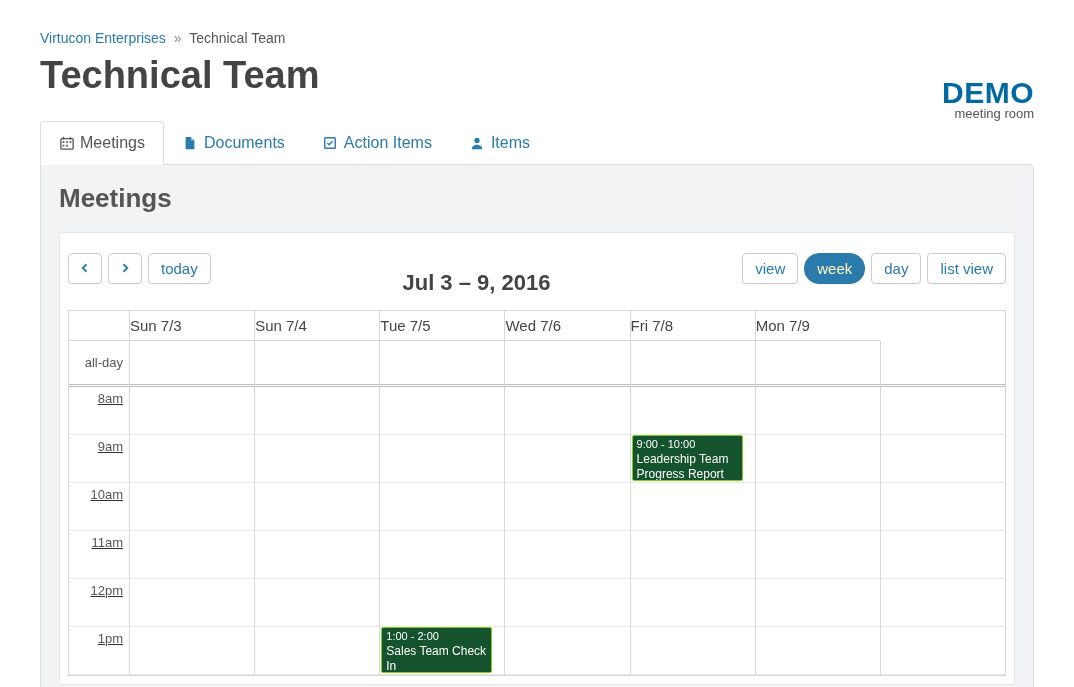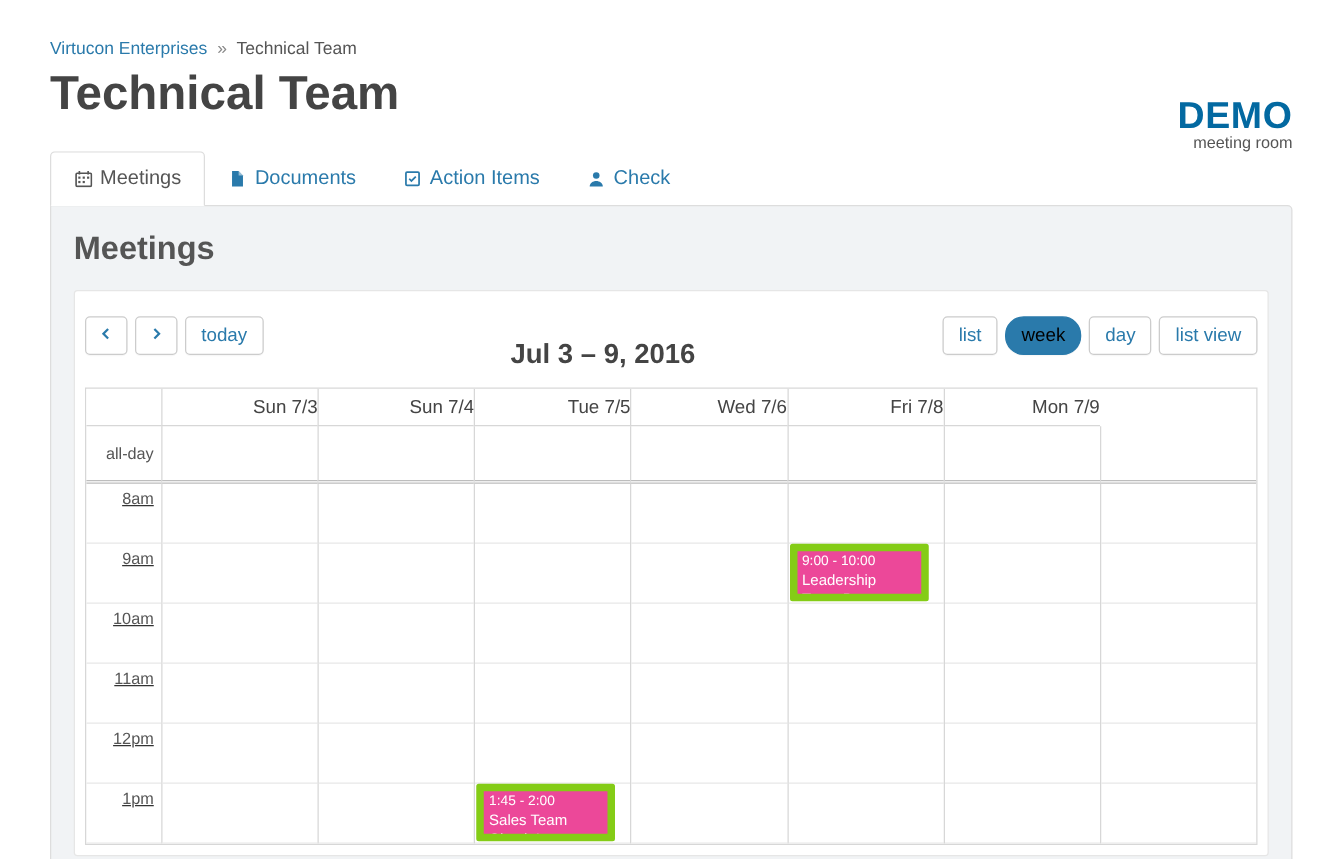--- a/index.html
+++ b/index.html
@@ -114,42 +114,42 @@
   border-radius: 4px;
   padding: 6px 12px;
   font-size: 15px;
   color: #2a7aab;
   cursor: pointer;
   box-shadow: 0 1px 0 rgba(0,0,0,0.03);
 }
 .btn.icon-only { padding: 6px 10px; }
 .btn.active {
   background: #2a7aab;
-  color: #000000;
+  color: #fef9c3;
   border-color: #2a7aab;
   border-radius: 15px;
 }
 .cal-title {
   font-size: 22px;
   font-weight: 600;
   color: #444;
   margin-top: 29px;
 }
 .cal-grid {
   border: 1px solid #d7d7d7;
   overflow: hidden;
 }
 .cal-head-row {
   display: grid;
   grid-template-columns: 60px repeat(7, 1fr);
 }
 .cal-head-cell {
   border-left: 1px solid #d7d7d7;
   border-bottom: 1px solid #d7d7d7;
-  text-align: right;
+  text-align: left;
   font-size: 15px;
   color: #444;
   padding: 6px 0;
   background: #fff;
 }
 .cal-head-cell:first-child { border-left: none; }
 .allday-row {
   display: grid;
   grid-template-columns: 60px repeat(7, 1fr);
 }
@@ -185,27 +185,27 @@
   border-left: 1px solid #d7d7d7;
   position: relative;
 }
 .day-col .hour {
   height: 48px;
   border-bottom: 1px solid #e8e8e8;
 }
 .event {
   position: absolute;
   left: 1px; right: 12px;
-  background: #ec4899;
+  background: #14532d;
   color: #fff;
   font-size: 12px;
   padding: 2px 4px;
   border-radius: 2px;
   cursor: pointer;
-  border: 6px solid #84cc16;
+  border: 1px solid #84cc16;
   line-height: 1.25;
   overflow: hidden;
 }
 .event .time { font-size: 11px; display: block; }
 </style>
 </head>
 <body>
 
 <div class="header-row">
   <div>
@@ -256,21 +256,21 @@
     </span>
     <span>Action Items</span>
   </div>
   <div class="tab">
     <span class="icon">
       <svg viewBox="0 0 16 16" width="14" height="14" fill="currentColor">
           <circle cx="8" cy="5" r="3"></circle>
           <path d="M2 15c0-3 3-5 6-5s6 2 6 5"></path>
         </svg>
     </span>
-    <span>Check</span>
+    <span>Items</span>
   </div>
 </div>
 
 <div class="panel">
   <div class="panel-title">Meetings</div>
 
   <div class="calendar">
     <div class="cal-toolbar">
       <div class="btn-group">
         <button class="btn icon-only" aria-label="previous">
@@ -280,21 +280,21 @@
         </button>
         <button class="btn icon-only" aria-label="next">
           <svg viewBox="0 0 16 16" width="12" height="12" fill="none" stroke="#2a7aab" stroke-width="2.4">
               <path d="M6 3l5 5-5 5"></path>
             </svg>
         </button>
         <button class="btn">today</button>
       </div>
       <div class="cal-title">Jul 3 – 9, 2016</div>
       <div class="btn-group">
-        <button class="btn">list</button>
+        <button class="btn">view</button>
         <button class="btn active">week</button>
         <button class="btn">day</button>
         <button class="btn">list view</button>
       </div>
     </div>
 
     <div class="cal-grid">
       <div class="cal-head-row">
         <div class="cal-head-cell"></div>
         <div class="cal-head-cell">Sun 7/3</div>
@@ -339,21 +339,21 @@
             <div class="hour"></div>
             <div class="hour"></div>
           </div>
         <div class="day-col" id="day-2">
             <div class="hour"></div>
             <div class="hour"></div>
             <div class="hour"></div>
             <div class="hour"></div>
             <div class="hour"></div>
             <div class="hour"></div>
-            <div class="event" style="top: 240px; height: 46px;"><span class="time">1:45 - 2:00</span><span>Sales Team Check In</span></div>
+            <div class="event" style="top: 240px; height: 46px;"><span class="time">1:00 - 2:00</span><span>Sales Team Check In</span></div>
           </div>
         <div class="day-col" id="day-3">
             <div class="hour"></div>
             <div class="hour"></div>
             <div class="hour"></div>
             <div class="hour"></div>
             <div class="hour"></div>
             <div class="hour"></div>
           </div>
         <div class="day-col" id="day-4">

